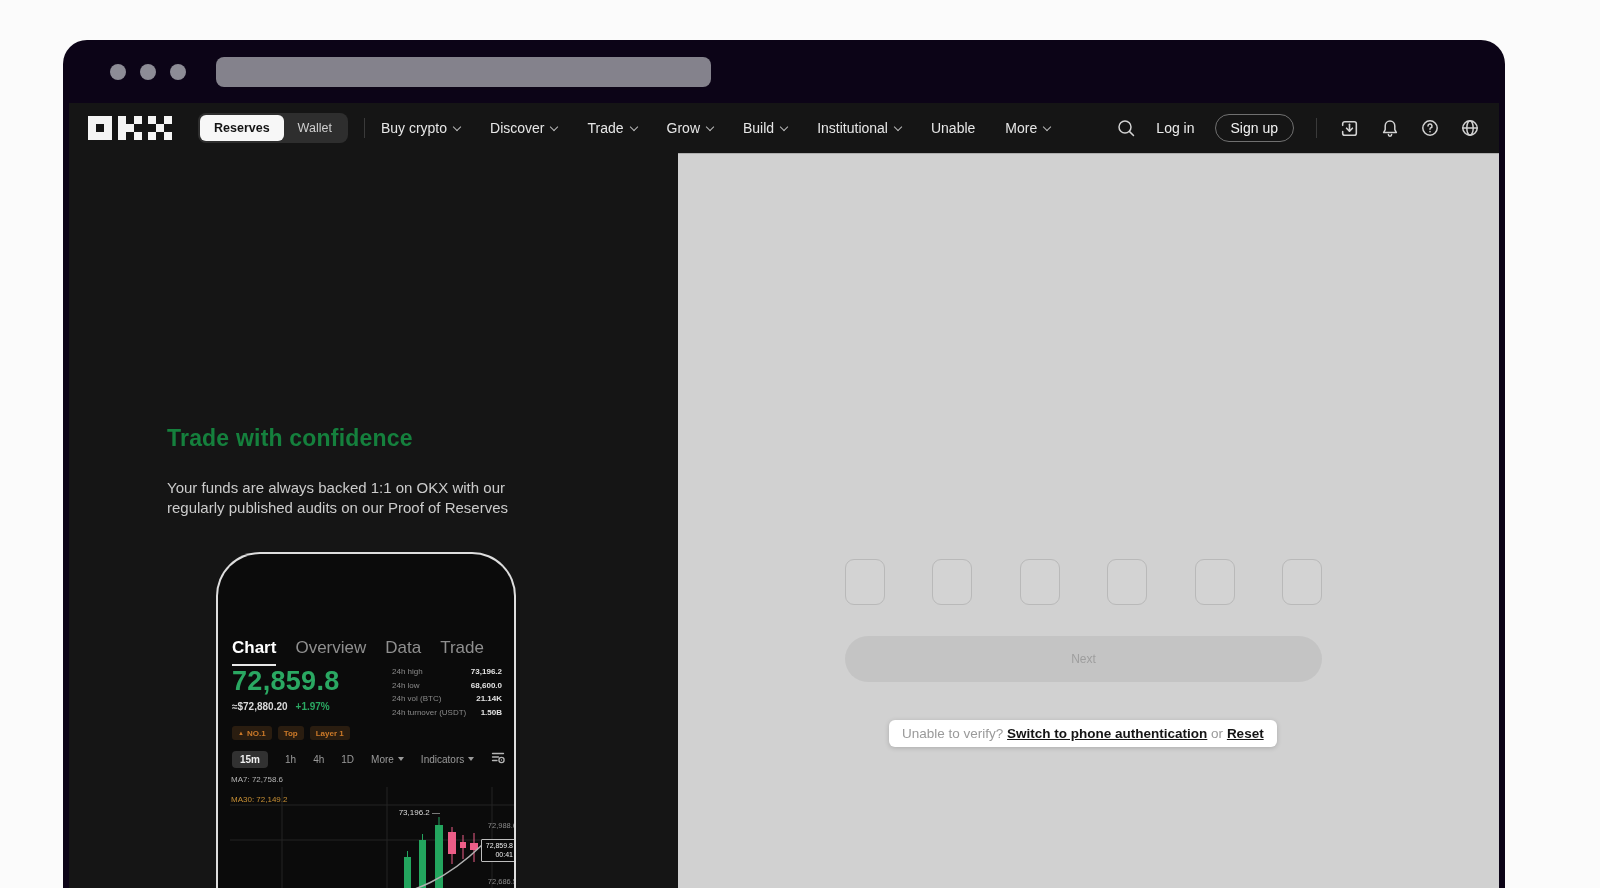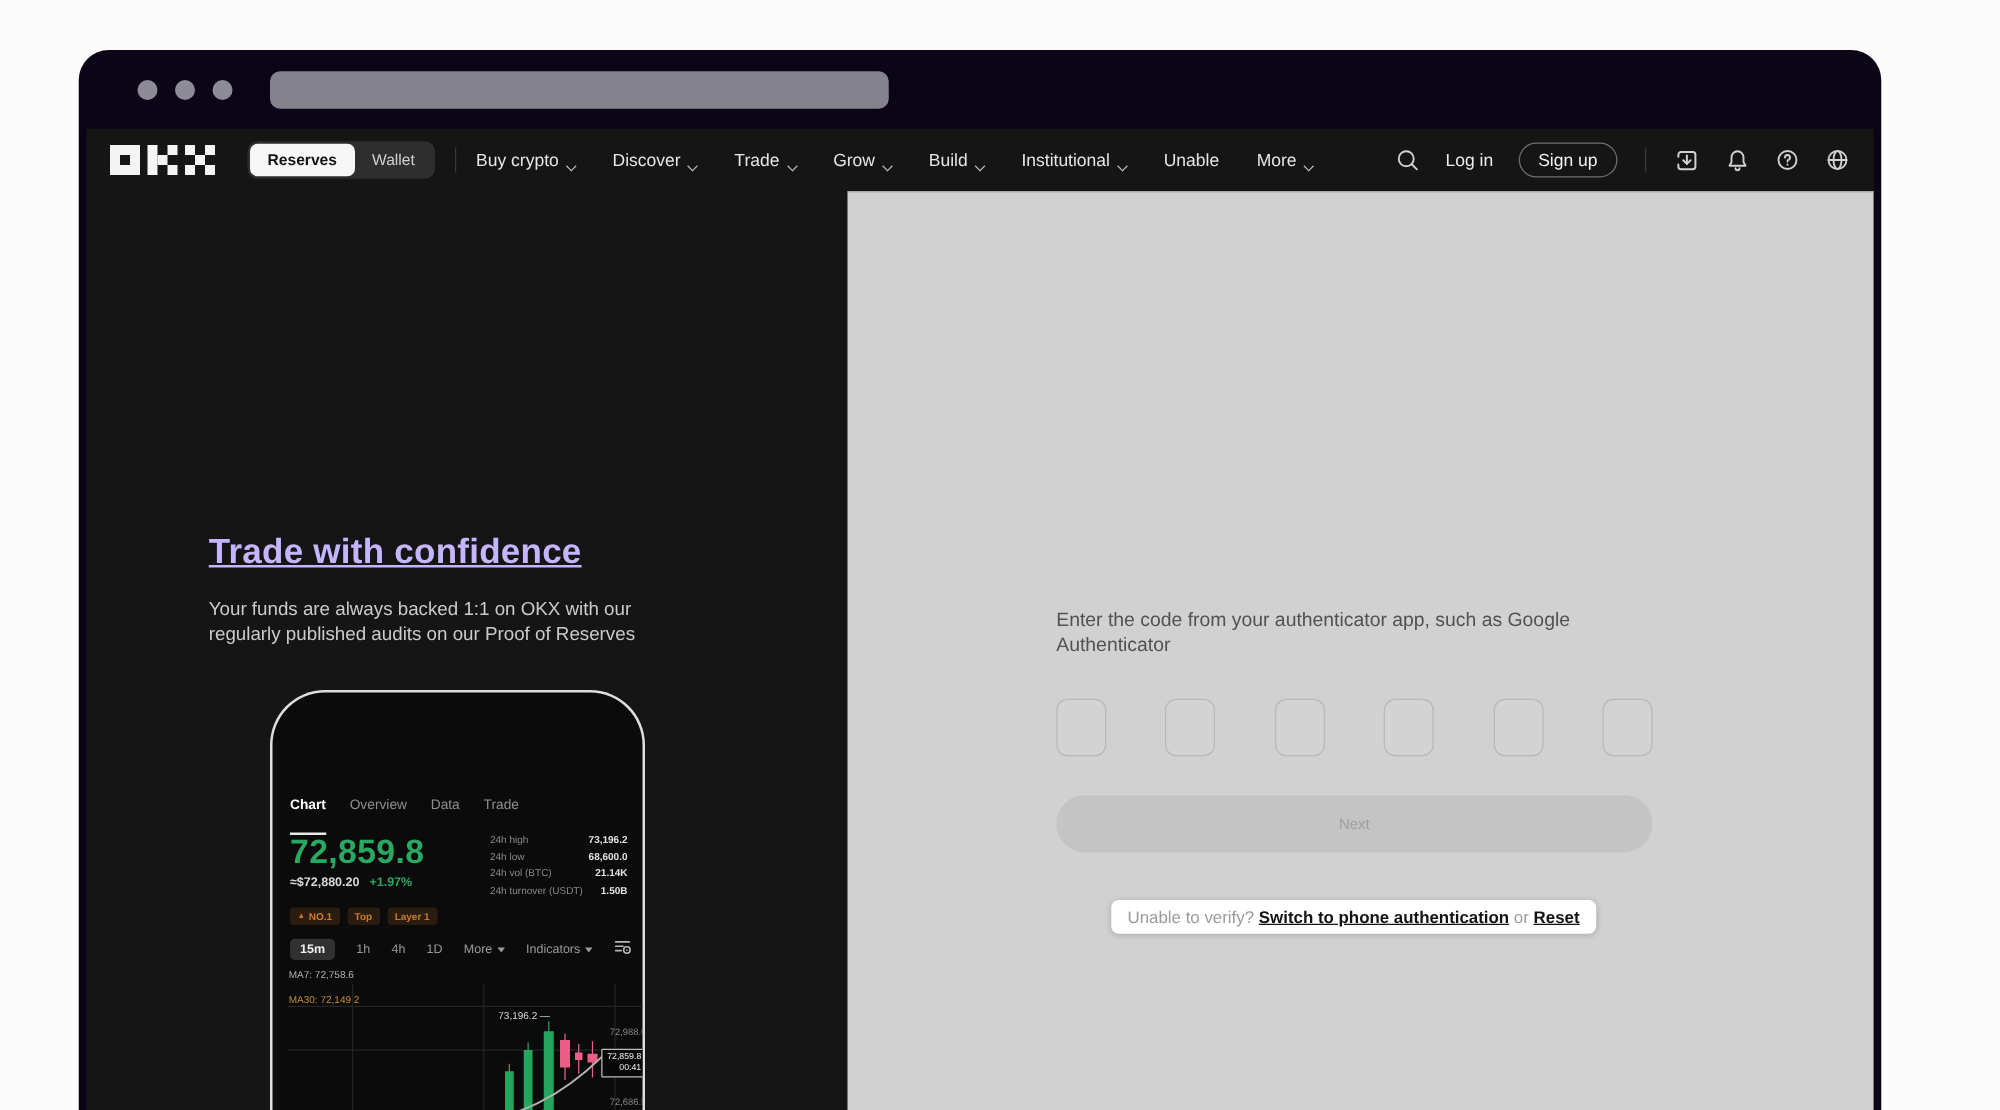--- a/index.html
+++ b/index.html
@@ -20,51 +20,51 @@
   
   .navbar { position:absolute; top:0; left:0; right:0; height:50px; display:flex; align-items:center; padding:0 19px; }
   .logo { display:flex; gap:6px; margin-right:26px; }
   .glyph { display:grid; grid-template-columns:repeat(3,8px); grid-template-rows:repeat(3,8px); }
   .glyph b { background:#f4f4f4; }
   .seg-toggle { display:flex; background:#2e2e2e; border-radius:8px; padding:2px; height:30px; }
   .seg { display:flex; align-items:center; padding:0 14px; font-size:12.5px; border-radius:6px; color:#cfcfcf; cursor:pointer; }
   .seg.active { background:#f7f7f7; color:#141414; font-weight:bold; }
   .vdiv { width:1px; height:20px; background:#3a3a3a; margin:0 16px; }
   .nav-items { display:flex; align-items:center; gap:30px; }
-  .nav-item { display:flex; align-items:flex-end; color:#e6e6e6; font-size:14px; cursor:pointer; white-space:nowrap; }
+  .nav-item { display:flex; align-items:center; color:#e6e6e6; font-size:14px; cursor:pointer; white-space:nowrap; }
   .chev { width:6px; height:6px; border-right:1.4px solid #b9b9b9; border-bottom:1.4px solid #b9b9b9;
           transform:rotate(45deg); display:inline-block; margin-left:7px; margin-top:-3px; }
   .nav-right { margin-left:auto; display:flex; align-items:center; gap:20px; }
   .login { color:#ececec; font-size:14px; cursor:pointer; }
   .signup { color:#f2f2f2; font-size:14px; border:1px solid #707070; border-radius:16px; padding:5px 15px; cursor:pointer; }
   .icon-btn { display:flex; align-items:center; justify-content:center; cursor:pointer; }
   .icon-btn svg { stroke:#d2d2d2; fill:none; stroke-width:1.5; stroke-linecap:round; stroke-linejoin:round; }
 
   
   .panels { position:absolute; top:50px; left:0; right:0; bottom:0; }
   .left-panel { position:absolute; left:0; top:0; width:609px; bottom:0; background:#151515; overflow:hidden; }
   .right-panel { position:absolute; left:609px; right:0; top:0; bottom:0; background:#d1d1d1;
                  border-top:1px solid #aeaeae; overflow:hidden; }
 
   
-  .hero-title { position:absolute; left:98px; top:272px; font-size:28px; font-weight:bold; color:#c4b5fd; letter-spacing:.2px;text-decoration:underline; }
+  .hero-title { position:absolute; left:98px; top:272px; font-size:23px; font-weight:bold; color:#15803d; letter-spacing:.2px; }
   .hero-sub { position:absolute; left:98px; top:325px; width:392px; font-size:15px; line-height:19.5px; color:#cbcbcb; }
 
   
   .phone { position:absolute; left:147px; top:399px; width:300px; height:338px;
            background:#0b0b0b; border:2px solid #dedede; border-bottom:none; border-radius:44px 44px 0 0; overflow:hidden; }
   .ph-header { position:absolute; left:14px; right:14px; top:48px; height:26px; display:flex; align-items:center; }
   .ph-back svg { stroke:#e8e8e8; fill:none; stroke-width:1.8; stroke-linecap:round; stroke-linejoin:round; }
   .ph-pair { color:#f2f2f2; font-size:15px; font-weight:bold; margin-left:8px; letter-spacing:.2px; }
   .ph-caret { color:#cdcdcd; font-size:9px; margin-left:5px; }
   .ph-right { margin-left:auto; display:flex; align-items:center; gap:12px; }
   .ph-star { color:#f0a71b; font-size:15px; }
   .ph-share svg { stroke:#e0e0e0; fill:none; stroke-width:1.5; stroke-linecap:round; stroke-linejoin:round; }
   .ph-tabs { position:absolute; left:14px; right:14px; top:84px; display:flex; gap:19px; }
-  .ph-tab { color:#8f8f8f; font-size:11px; padding-bottom:16px; }
+  .ph-tab { color:#8f8f8f; font-size:17px; padding-bottom:6px; }
   .ph-tab.active { color:#fff; font-weight:bold; border-bottom:2px solid #e8e8e8; }
   .ph-price { position:absolute; left:14px; top:112px; font-size:27px; font-weight:bold; color:#2aa862; letter-spacing:.3px; }
   .ph-fiat-row { position:absolute; left:14px; top:147px; display:flex; gap:8px; align-items:baseline; }
   .ph-fiat { color:#dadada; font-size:10px; font-weight:bold; }
   .ph-change { color:#2aa862; font-size:10px; font-weight:bold; }
   .ph-stats { position:absolute; right:12px; top:113px; width:110px; }
   .ph-stat { display:flex; justify-content:space-between; margin-bottom:4.5px; }
   .ph-stat .sl { color:#8a8a8a; font-size:8px; }
   .ph-stat .sv { color:#e3e3e3; font-size:8px; font-weight:bold; }
   .ph-badges { position:absolute; left:14px; top:172px; display:flex; gap:6px; }
@@ -332,21 +332,20 @@
               <div class="chart-axis-lo">72,686.5</div>
               <div class="chart-tag">
                 <div>72,859.8</div>
                 <div>00:41</div>
               </div>
             </div>
           </div>
         </div>
 
         <div class="right-panel">
-          <div class="auth-sub">Enter the code from your authenticator app, such as Google Authenticator</div>
           <div class="code-row" id="code-row">
               <div class="code-box"></div>
               <div class="code-box"></div>
               <div class="code-box"></div>
               <div class="code-box"></div>
               <div class="code-box"></div>
               <div class="code-box"></div>
             </div>
           <button class="next-btn">Next</button>
           <div class="tooltip">

